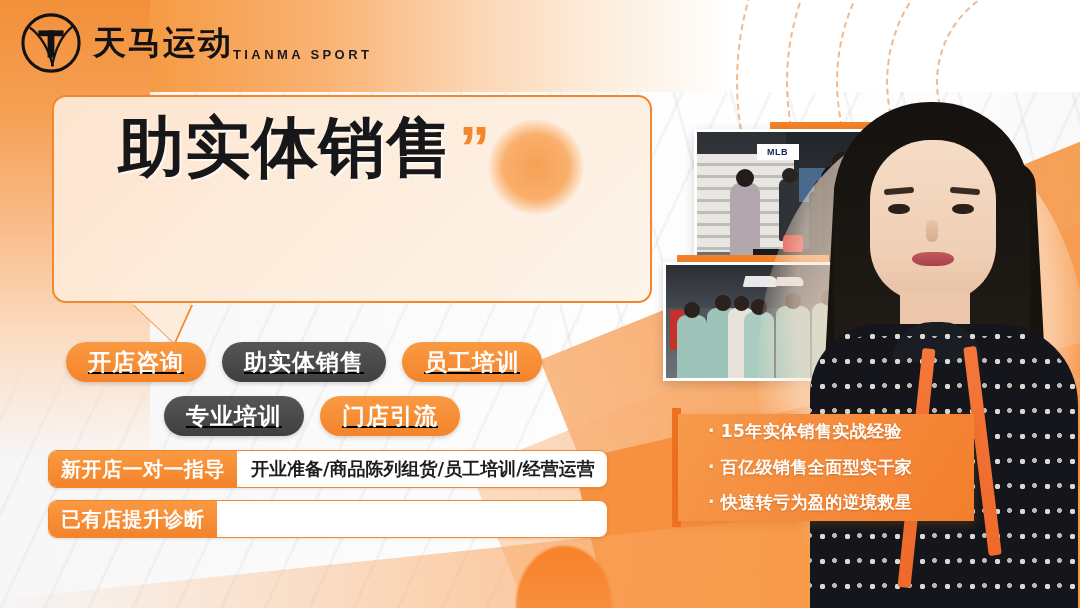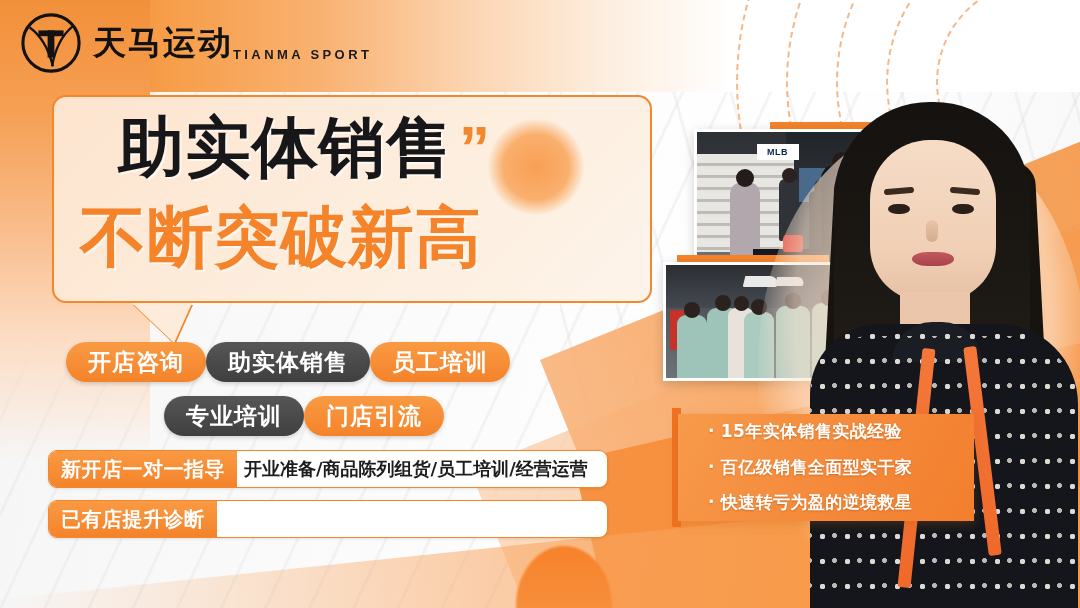--- a/index.html
+++ b/index.html
@@ -80,40 +80,40 @@
   .hl1{font-size:66px;font-weight:900;color:#17171a;letter-spacing:1px;
     font-family:"DejaVu Sans","Liberation Sans",sans-serif;
     text-shadow:2px 2px 0 rgba(255,255,255,.6);}
   .quote{font-size:62px;font-weight:900;color:#f2872c;margin-left:6px;line-height:.85;}
   .hl2{font-size:66px;font-weight:900;color:#f4832a;letter-spacing:1px;margin-top:12px;
     font-family:"DejaVu Sans","Liberation Sans",sans-serif;
     text-shadow:2px 2px 0 rgba(255,255,255,.55);}
 
   
   .tags{position:absolute;left:66px;top:342px;width:590px;}
-  .tag-row{display:flex;margin-bottom:10px;}
+  .tag-row{display:flex;gap:16px;margin-bottom:10px;text-decoration:underline;}
   .tag-row.r2{padding-left:98px;margin-top:14px;}
   .pill{display:inline-flex;align-items:center;justify-content:center;
     height:40px;padding:0 22px;border-radius:22px;color:#ffffff;
     font-size:23px;font-weight:800;letter-spacing:1px;
     font-family:"DejaVu Sans","Liberation Sans",sans-serif;
     box-shadow:0 2px 4px rgba(0,0,0,.16);}
   .pill.orange{background:linear-gradient(180deg,#f99a43,#f4832a);}
   .pill.dark{background:linear-gradient(180deg,#565656,#3f3f3f);}
 
   
   .services{position:absolute;left:48px;top:450px;width:560px;}
   .srow{display:flex;align-items:stretch;height:36px;margin-bottom:12px;
     border:1.5px solid #f2872c;border-radius:9px;background:#ffffff;overflow:hidden;
     box-shadow:0 1px 3px rgba(0,0,0,.10);}
   .slabel{display:flex;align-items:center;justify-content:center;
     background:linear-gradient(180deg,#f99a43,#f4832a);color:#fff;
     font-size:20px;font-weight:800;padding:3px 12px;letter-spacing:.5px;white-space:nowrap;
     font-family:Liberation Mono, monospace;}
-  .svalue{display:flex;align-items:center;padding:0 7px;color:#1d1d1d;
+  .svalue{display:flex;align-items:center;padding:0 14px;color:#1d1d1d;
     font-size:18px;font-weight:700;white-space:nowrap;
     font-family:"DejaVu Sans","Liberation Sans",sans-serif;}
   .frame-accent{position:absolute;background:#f4832a;}
   .photo{position:absolute;background:#cfd3d8;overflow:hidden;border:3px solid #ffffff;
     box-shadow:0 3px 10px rgba(0,0,0,.18);}
   .photo-1{left:694px;top:129px;width:186px;height:148px;}
   .acc-1{left:770px;top:122px;width:112px;height:150px;}
   .photo-2{left:663px;top:262px;width:178px;height:113px;}
   .acc-2{left:677px;top:255px;width:152px;height:112px;}
 
@@ -252,21 +252,20 @@
   </div>
 
   <div class="bubble-wrap">
     <div class="bubble">
       <div class="bubble-glow"></div>
       <div class="headline">
         <div class="hl-row">
           <span class="hl1">助实体销售</span>
           <span class="quote">”</span>
         </div>
-        <div class="hl2">不断突破新高</div>
       </div>
       <div class="bubble-tail"></div>
     </div>
   </div>
 
   <div class="tags">
     <div class="tag-row r1">
       <span class="pill orange">开店咨询</span>
       <span class="pill dark">助实体销售</span>
       <span class="pill orange">员工培训</span>

